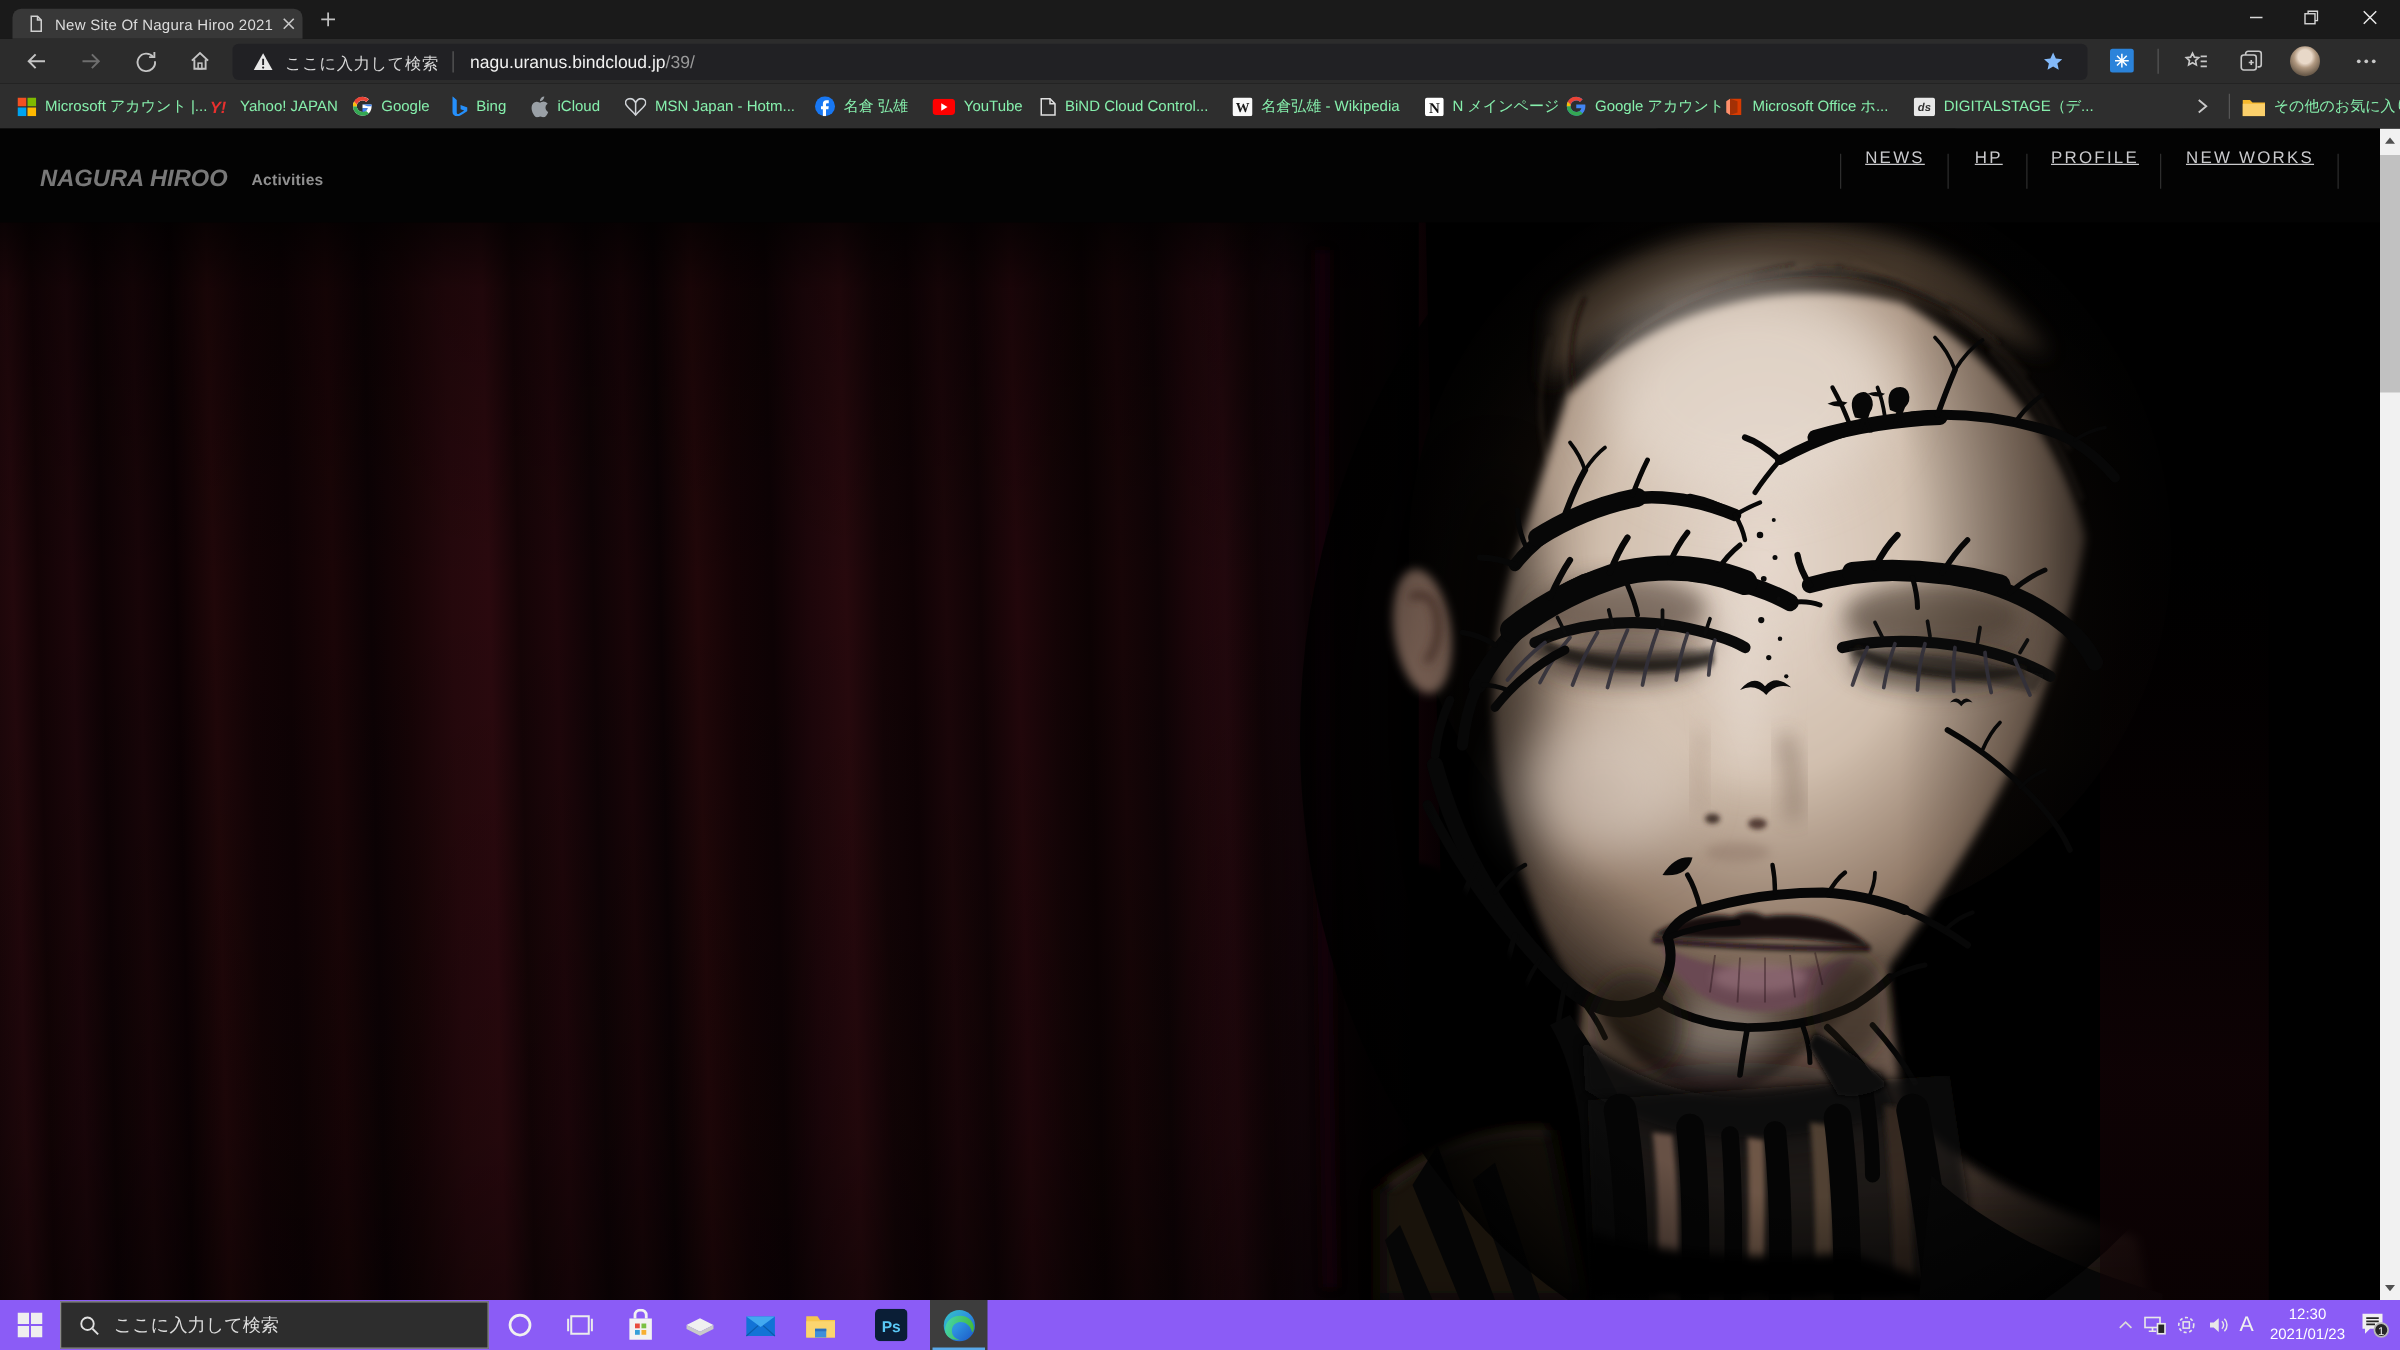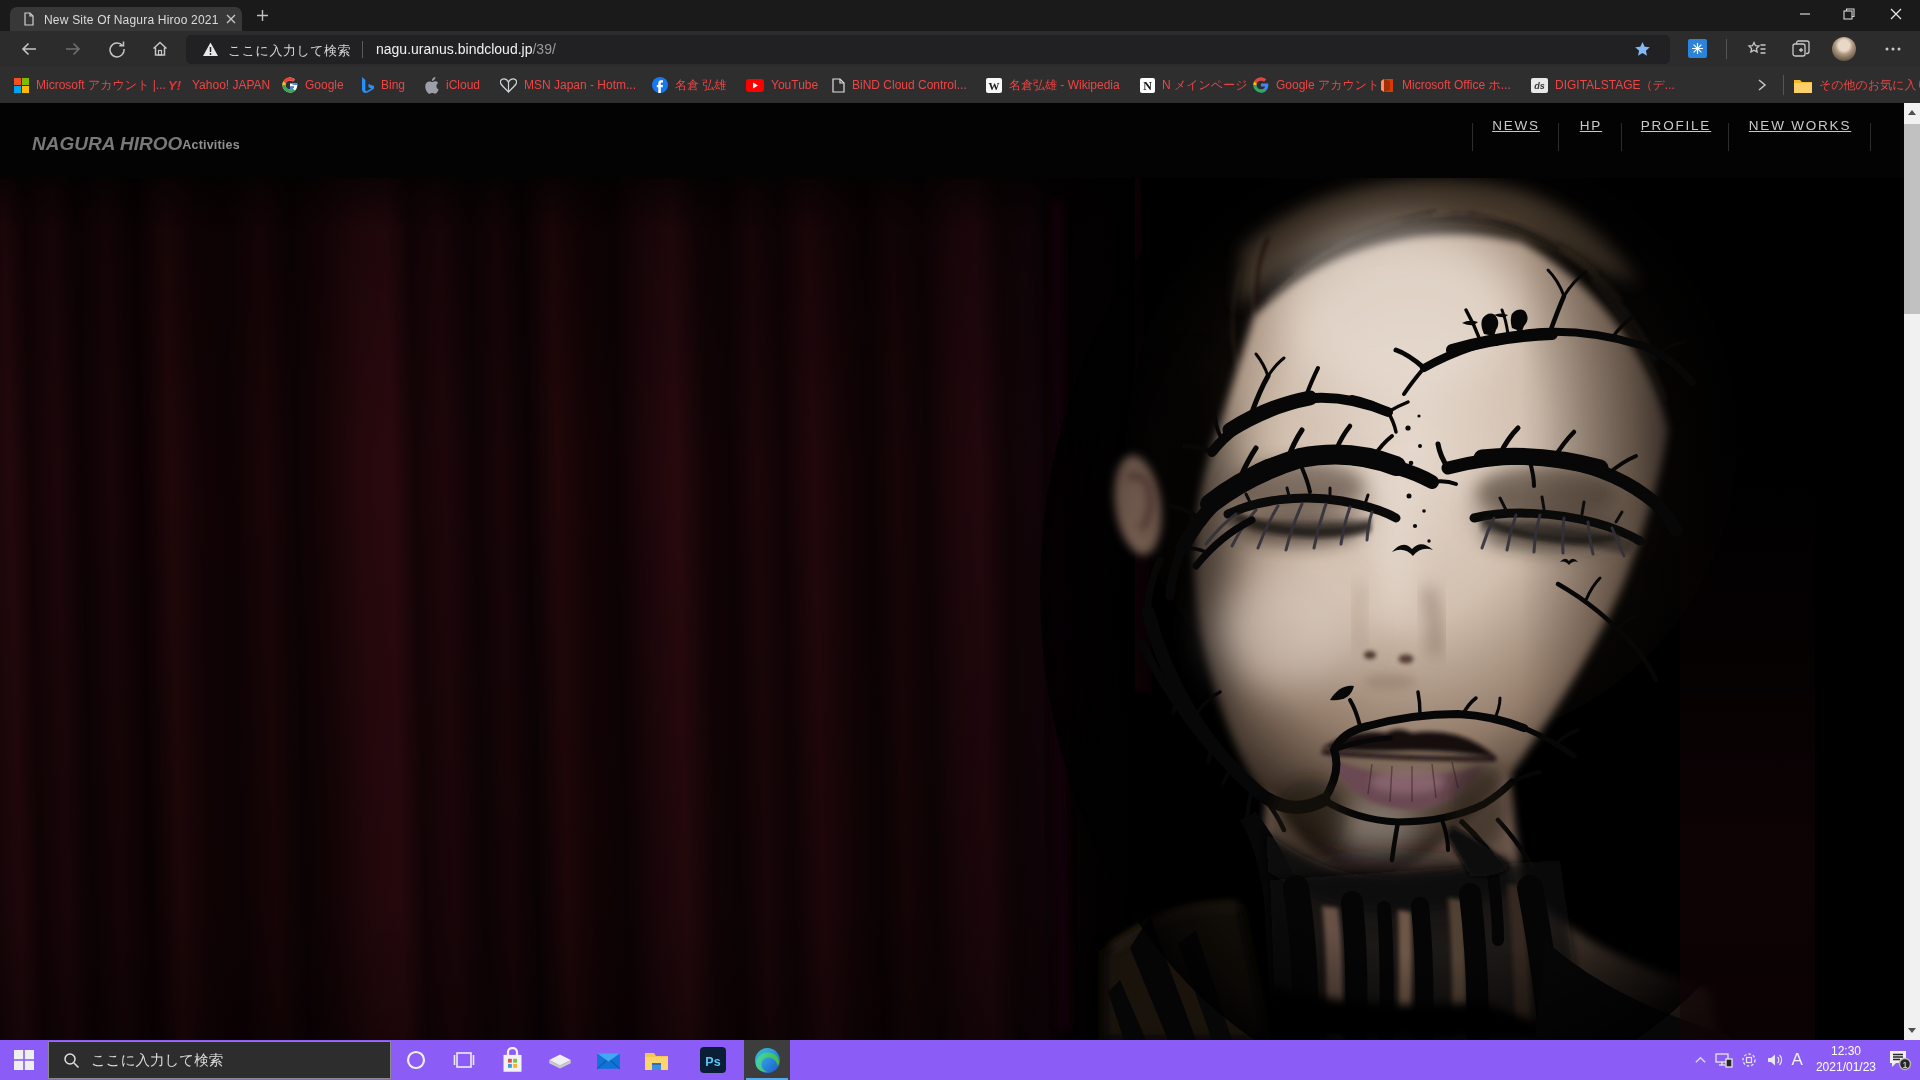--- a/index.html
+++ b/index.html
@@ -5,27 +5,27 @@
   * { margin:0; padding:0; box-sizing:border-box; }
   html,body { width:1920px; height:1080px; overflow:hidden; background:#000; font-family:"Liberation Sans", sans-serif; }
   .abs { position:absolute; }
   
   #titlebar { position:absolute; left:0; top:0; width:1920px; height:31px; background:#1a1a1a; }
   #tab { position:absolute; left:10px; top:7px; width:232px; height:24px; background:#383838; border-radius:7px 7px 0 0; color:#dcdcdc; font-size:12px; }
   #tab .ttl { position:absolute; left:34px; top:6px; white-space:nowrap; letter-spacing:0.2px; }
   #toolbar { position:absolute; left:0; top:31px; width:1920px; height:36px; background:#2c2c2c; }
   #addr { position:absolute; left:186px; top:4px; width:1484px; height:29px; background:#212124; border-radius:5px; color:#d8d8d8; font-size:13px; }
   #bookmarks { position:absolute; left:0; top:67px; width:1920px; height:36px; background:#2e2e2e; }
-  .bm { position:absolute; top:0; height:36px; display:flex; align-items:center; color:#ef4444; font-size:12px; white-space:nowrap; }
+  .bm { position:absolute; top:0; height:36px; display:flex; align-items:center; color:#86efac; font-size:12px; white-space:nowrap; }
   .bm .ic { display:inline-block; margin-right:7px; }
   
   #page { position:absolute; left:0; top:103px; width:1920px; height:937px; background:#000; }
   #pghead { position:absolute; left:0; top:0; width:1904px; height:75px; background:#030303; }
   #logo { position:absolute; left:32px; top:30px; color:#787878; font-size:19px; font-weight:bold; font-style:italic; letter-spacing:0px; }
-  #logo span { font-size:12.5px; color:#909090; font-style:normal; letter-spacing:0.2px; margin-left:0; vertical-align:1px; }
+  #logo span { font-size:12.5px; color:#909090; font-style:normal; letter-spacing:0.2px; margin-left:19px; vertical-align:1px; }
   #nav { position:absolute; left:0; top:0; width:1904px; height:66px; color:#c9c9cc; font-size:13.5px; letter-spacing:1.8px; }
   #nav .it { position:absolute; top:15px; transform:translateX(-50%); white-space:nowrap;text-decoration:underline; }
   #nav .sep { position:absolute; top:20px; width:1px; height:28px; background:#2d2d2d; }
   
   #sbar { position:absolute; left:1904px; top:0; width:16px; height:937px; background:#f1f1f1; }
   #sthumb { position:absolute; left:0; top:21px; width:16px; height:190px; background:#c1c1c1; }
   
   #taskbar { position:absolute; left:0; top:1040px; width:1920px; height:40px; background:#8b5cf6; }
   #search { position:absolute; left:48px; top:1px; width:343px; height:38px; background:#2d2d2d; border:1px solid #8a8a8a; display:flex; align-items:center; color:#dcdcdc; font-size:14.5px; }
   .tbi { position:absolute; top:0; width:46px; height:40px; display:flex; align-items:center; justify-content:center; }

